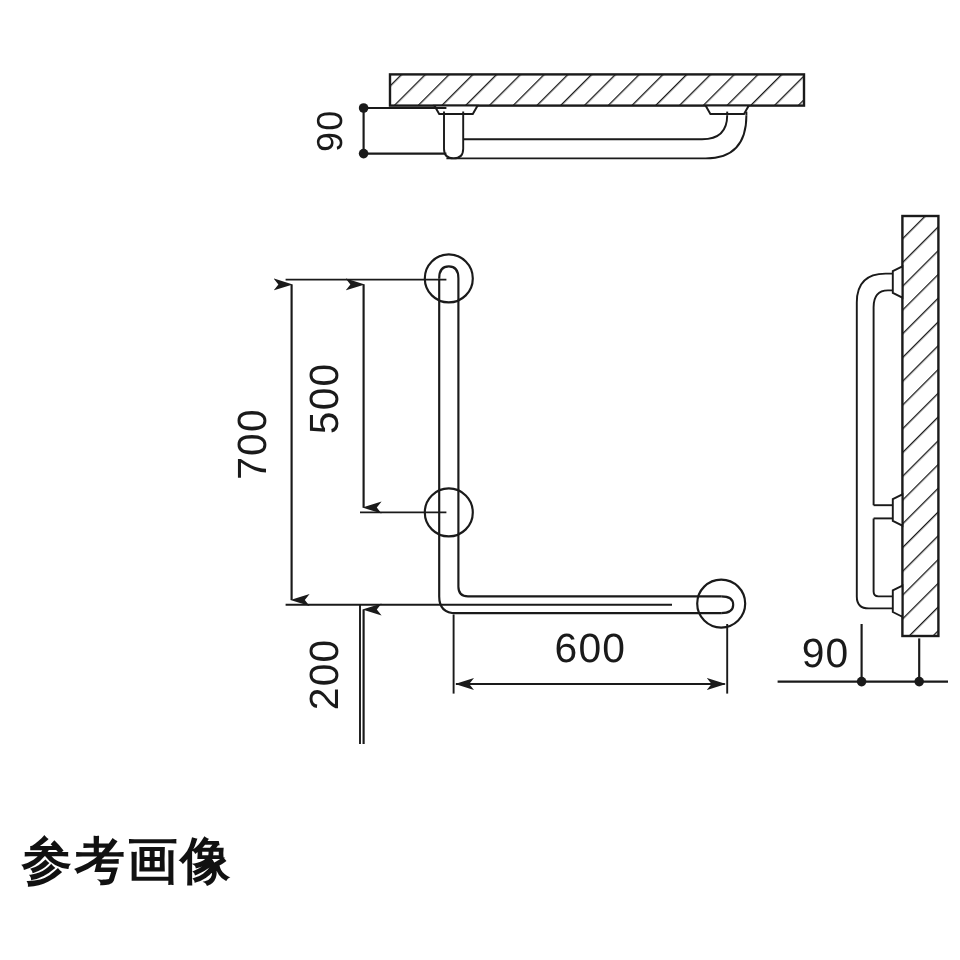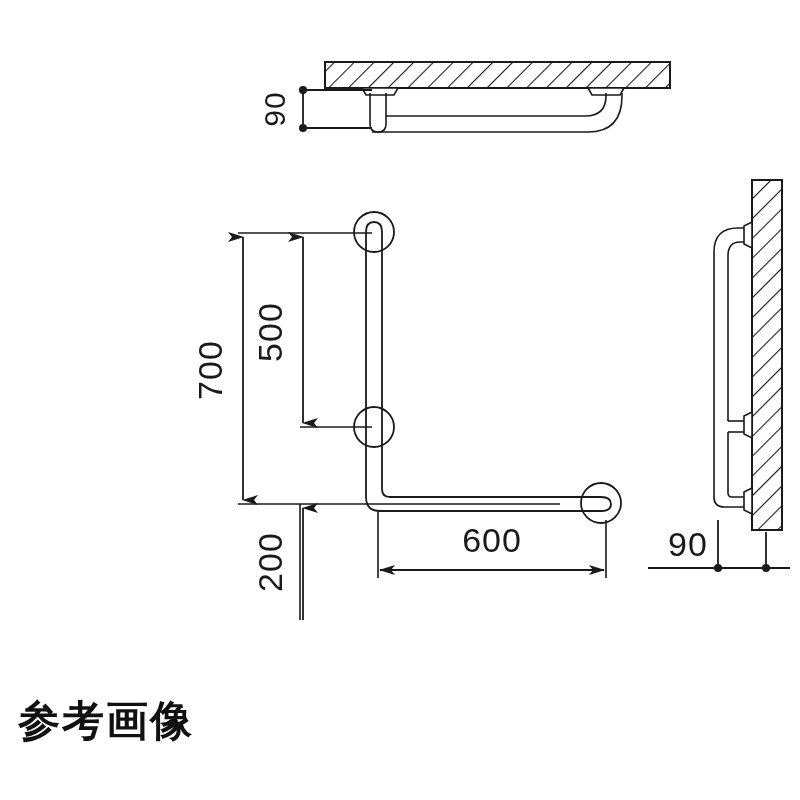--- a/index.html
+++ b/index.html
@@ -23,21 +23,21 @@
     left: 0;
     top: 0;
     width: 800px;
     height: 800px;
     display: block;
   }
   .caption-text {
     position: absolute;
     left: 18px;
     top: 700px;
-    font-family: Liberation Serif, serif;
+    font-family: Liberation Mono, monospace;
     font-size: 42px;
     font-weight: 700;
     color: #111111;
     letter-spacing: 2px;
     line-height: 1;
     white-space: nowrap;
   }
   text {
     font-family: "Liberation Sans", sans-serif;
     fill: #1a1a1a;

